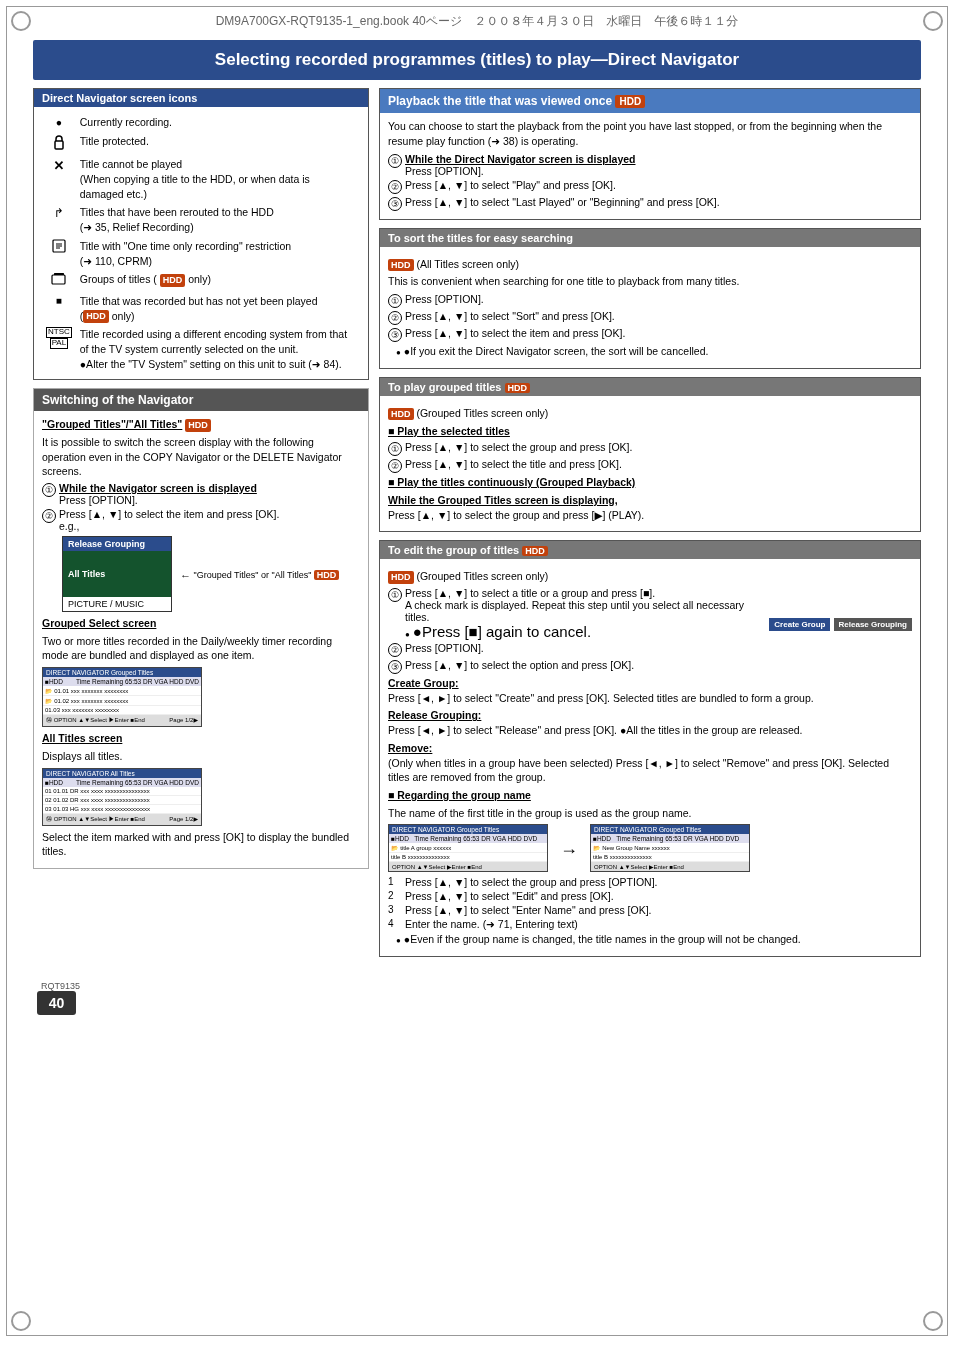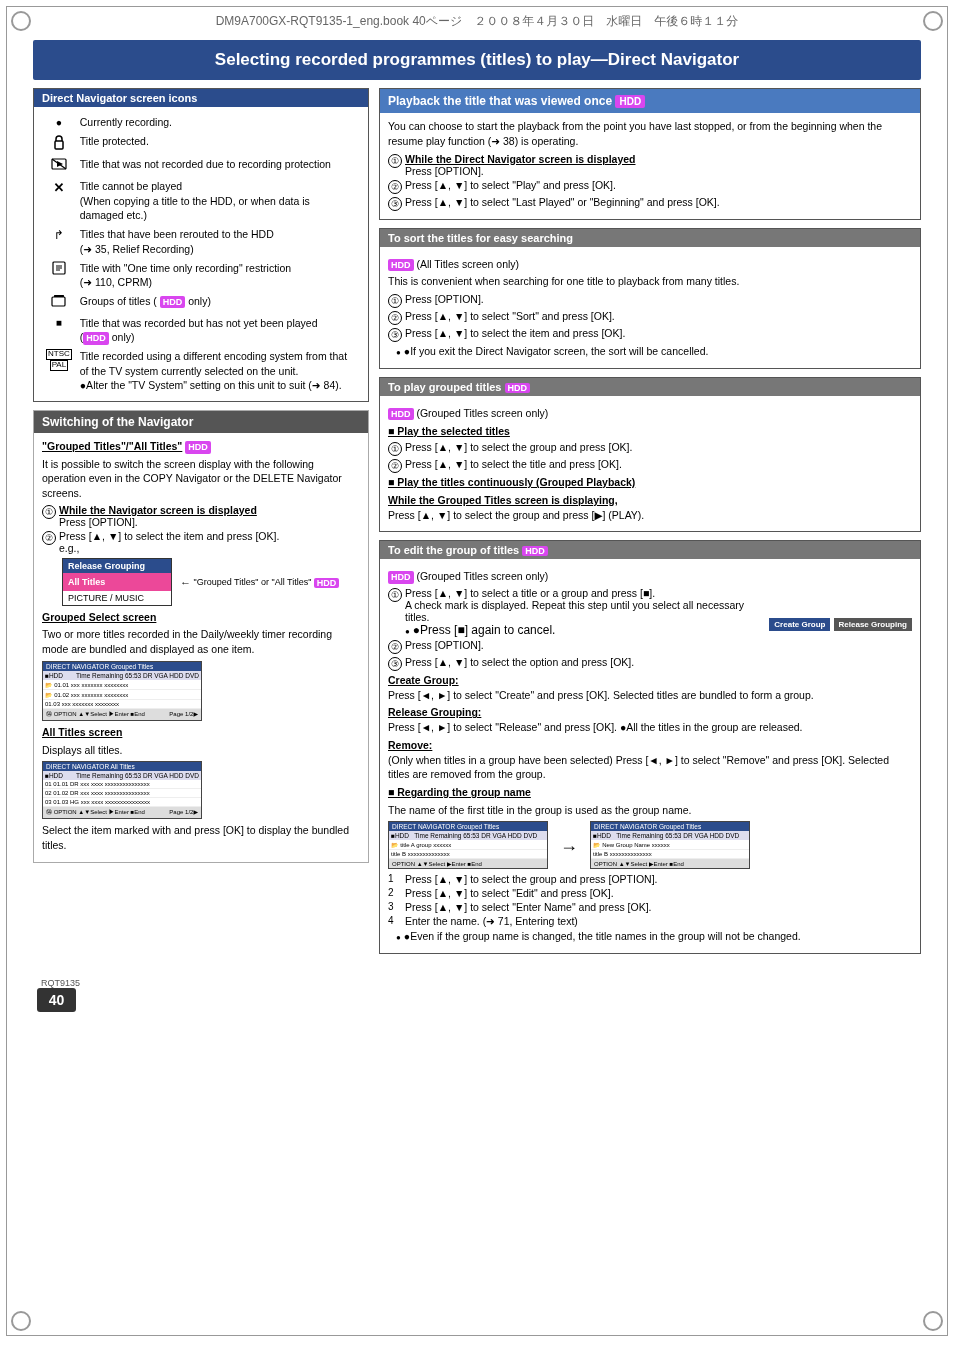--- a/index.html
+++ b/index.html
@@ -71,21 +71,21 @@
     }
     .icon-cell {
       width: 28px;
       text-align: center;
       font-size: 14px;
     }
 
     
     .hdd-badge {
       display: inline-block;
-      background: #d946ef;
+      background: #c2410c;
       color: #fff;
       font-size: 9px;
       padding: 0px 3px;
       font-weight: bold;
       border-radius: 2px;
       vertical-align: middle;
     }
 
     .numbered-list {
       list-style: none;
@@ -105,21 +105,21 @@
       width: 14px;
       height: 14px;
       border: 1px solid #000;
       border-radius: 50%;
       font-size: 9px;
       flex-shrink: 0;
       margin-top: 1px;
     }
 
     .bold { font-weight: bold; text-decoration: underline; }
-    .bullet-item { font-size: 12px; padding-left: 8px; margin-bottom: 2px; }
+    .bullet-item { font-size: 15px; padding-left: 8px; margin-bottom: 2px; }
     .bullet-item::before { content: "●"; font-size: 8px; margin-right: 3px; }
 
     
     .nav-section {
       border: 1px solid #aaa;
       margin-bottom: 8px;
     }
     .nav-section-title {
       background: #555;
       color: #fff;
@@ -324,30 +324,20 @@
                 <td>Currently recording.</td>
               </tr>
               <tr>
                 <td class="icon-cell">
                   <svg width="14" height="16" viewBox="0 0 14 16">
                       <rect x="3" y="7" width="8" height="8" rx="1" fill="none" stroke="#000" stroke-width="1.5"></rect>
                       <path d="M4 7V5a3 3 0 016 0v2" fill="none" stroke="#000" stroke-width="1.5"></path>
                     </svg>
                 </td>
                 <td>Title protected.</td>
-              </tr>
-              <tr>
-                <td class="icon-cell">
-                  <svg width="16" height="14" viewBox="0 0 16 14">
-                      <rect x="1" y="2" width="14" height="10" rx="1" fill="none" stroke="#000" stroke-width="1.2"></rect>
-                      <polygon points="6,4 12,7 6,10" fill="#000"></polygon>
-                      <line x1="1" y1="2" x2="15" y2="12" stroke="#000" stroke-width="1.2"></line>
-                    </svg>
-                </td>
-                <td>Title that was not recorded due to recording protection</td>
               </tr>
               <tr>
                 <td class="icon-cell" style="font-weight:bold;font-size:13px;">✕</td>
                 <td>Title cannot be played<br>(When copying a title to the HDD, or when data is damaged etc.)</td>
               </tr>
               <tr>
                 <td class="icon-cell" style="font-size:12px;">↱</td>
                 <td>Titles that have been rerouted to the HDD<br>(➜ 35, Relief Recording)</td>
               </tr>
               <tr>
@@ -400,21 +390,21 @@
             </li>
             <li>
               <span class="num-circle">②</span>
               <span>Press [▲, ▼] to select the item and press [OK].<br>e.g.,</span>
             </li>
           </ul>
 
           <div style="margin: 4px 0 4px 20px; display:flex; align-items:center; gap:8px;">
             <div style="border:1px solid #333; font-size:9px; width:110px;">
               <div style="background:#2b4c8c;color:#fff;padding:2px 5px;font-size:9px;font-weight:bold;">Release Grouping</div>
-              <div style="background:#ec4899;color:#fff;padding:4px 5px;font-size:9px;font-weight:bold;">All Titles</div>
+              <div style="background:#14532d;color:#fff;padding:18px 5px;font-size:9px;font-weight:bold;">All Titles</div>
               <div style="padding:2px 5px;font-size:9px;">PICTURE / MUSIC</div>
             </div>
             <div style="font-size:9px;">
               <span style="font-size:11px;">←</span>
               <span>"Grouped Titles" or "All Titles" <span class="hdd-badge">HDD</span></span>
             </div>
           </div>
 
           <p class="small bold">Grouped Select screen</p>
           <p class="small">Two or more titles recorded in the Daily/weekly timer recording mode are bundled and displayed as one item.</p>

